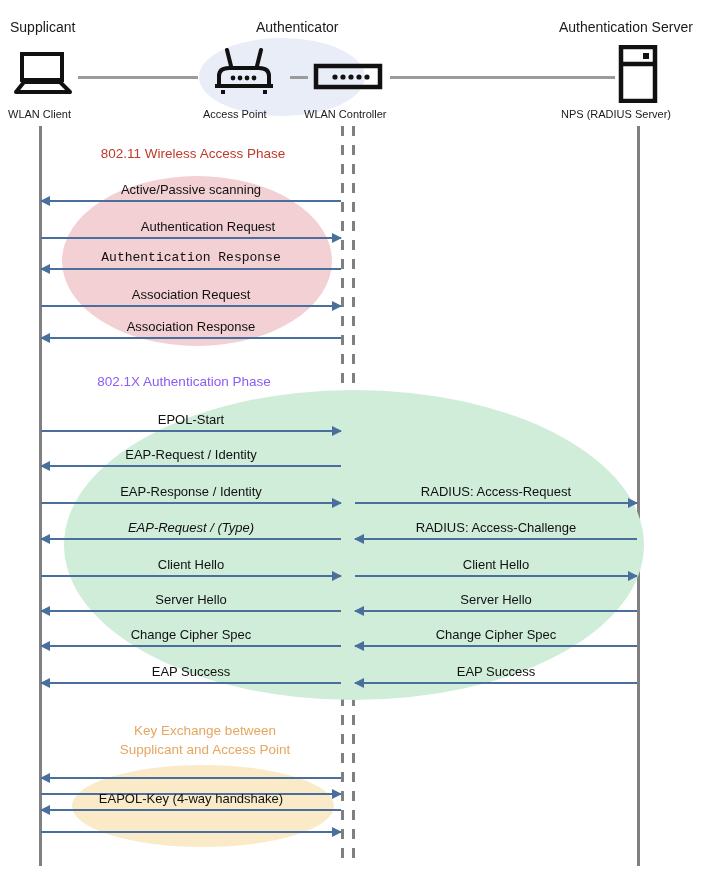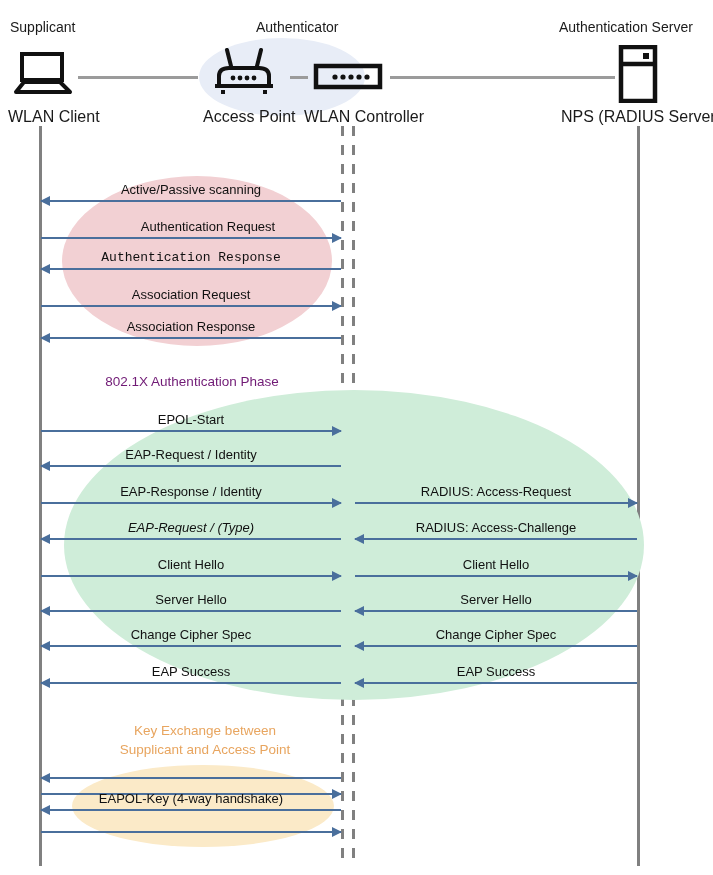--- a/index.html
+++ b/index.html
@@ -8,21 +8,21 @@
     font-family:"Liberation Sans", sans-serif;
     color:#1a1a1a;
   }
   #canvas{position:absolute;left:0;top:0;width:713px;height:875px;}
 
   
   .role-label{
     position:absolute;font-size:14px;color:#1a1a1a;white-space:nowrap;
   }
   .actor-label{
-    position:absolute;font-size:16px;color:#1a1a1a;white-space:nowrap;
+    position:absolute;font-size:11px;color:#1a1a1a;white-space:nowrap;
   }
 
   
   .auth-ellipse{
     position:absolute;left:199px;top:38px;width:166px;height:78px;
     border-radius:50%;background:#e8edf7;
   }
 
   
   .icon-box{position:absolute;}
@@ -128,21 +128,22 @@
 
   <div class="lifeline" style="left:39px;top:126px;height:740px;"></div>
   <div class="lifeline-dashed" style="left:341px;"></div>
   <div class="lifeline-dashed" style="left:352px;"></div>
   <div class="lifeline" style="left:637px;top:126px;height:740px;"></div>
 
   <div class="phase-ellipse ell-red" style="left:62px;top:176px;width:270px;height:170px;"></div>
   <div class="phase-ellipse ell-green" style="left:64px;top:390px;width:580px;height:310px;"></div>
   <div class="phase-ellipse ell-yellow" style="left:72px;top:765px;width:262px;height:82px;"></div>
 
-  <div class="phase-title" style="left:92px;top:374px;width:200px;color:#701a75;">802.1X Authentication Phase</div>
+  <div class="phase-title" style="left:86px;top:146px;width:214px;color:#c0392b;">802.11 Wireless Access Phase</div>
+  <div class="phase-title" style="left:84px;top:374px;width:200px;color:#8b5cf6;">802.1X Authentication Phase</div>
   <div class="phase-title multi" style="left:95px;top:721px;width:220px;color:#e8a55f;">
     <span>Key Exchange between</span><br>
     <span>Supplicant and Access Point</span>
   </div>
 
   <div id="left-messages">
       <div class="arrow left" style="left: 41px; width: 300px; top: 200px;"></div>
       <div class="msg-label" style="left: 41px; width: 300px; top: 182px;">Active/Passive scanning</div>
       <div class="arrow right" style="left: 41px; width: 300px; top: 237px;"></div>
       <div class="msg-label" style="left: 58px; width: 300px; top: 219px;">Authentication Request</div>

